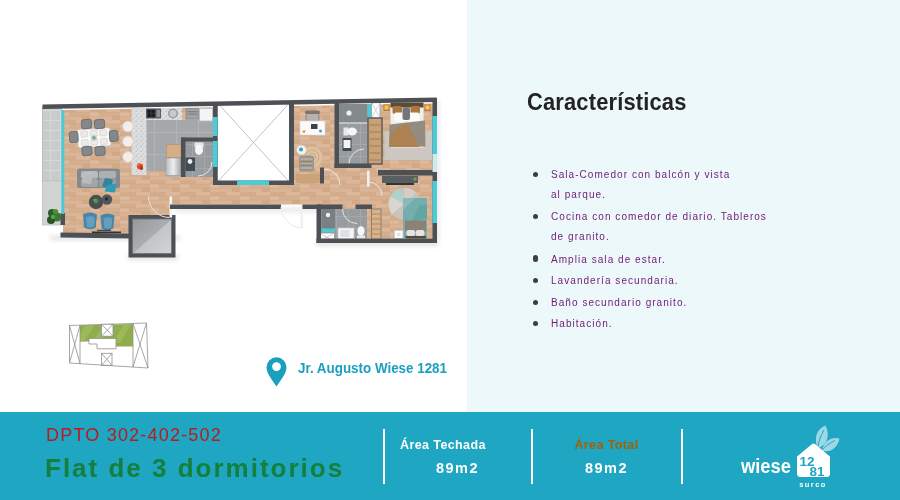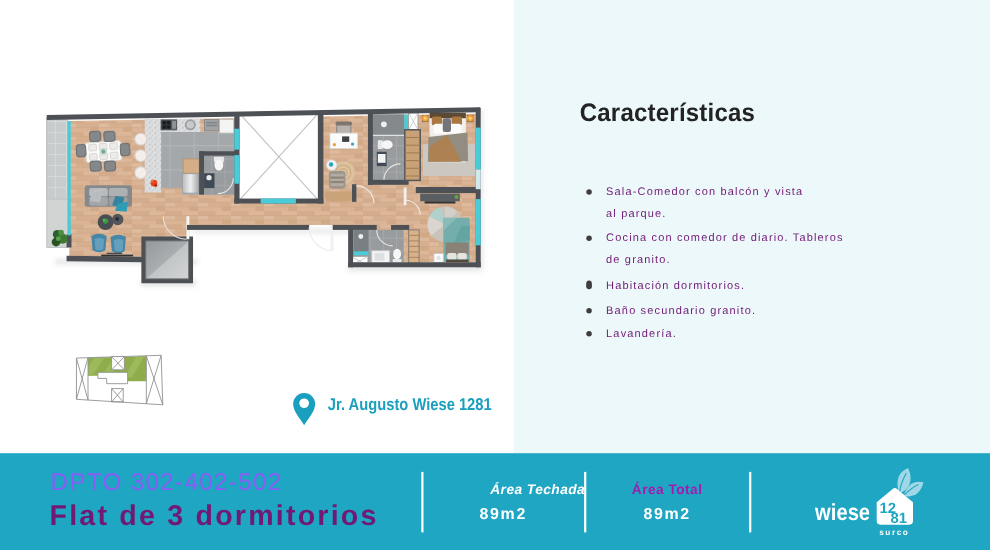--- a/index.html
+++ b/index.html
@@ -24,52 +24,53 @@
     </div>
   <div class="li">
       <b></b>
       <span>Cocina con comedor de diario. Tableros<br>de granito.</span>
     </div>
   <div class="li">
       <b></b>
     </div>
   <div class="li">
       <b></b>
-    </div>
-  <div class="li">
-      <b></b>
-      <span>Habitación dormitorios.</span>
+      <span>Amplia sala de estar.</span>
+    </div>
+  <div class="li">
+      <b></b>
+      <span>Lavandería secundaria.</span>
     </div>
   <div class="li">
       <b></b>
       <span>Baño secundario granito.</span>
     </div>
   <div class="li">
       <b></b>
-      <span>Lavandería.</span>
+      <span>Habitación.</span>
     </div>
 </div>
 
 <div class="abs" style="left:0;top:412px;width:900px;height:88px;background:#1fa6c2;"></div>
 
-<div class="abs" style="left:46px;top:425px;font-size:22px;color:#8b5cf6;letter-spacing:1.2px;">DPTO 302-402-502</div>
-
-<div class="abs" style="left:45px;top:453px;font-size:26px;font-weight:bold;color:#701a75;letter-spacing:2px;">Flat de 3 dormitorios</div>
+<div class="abs" style="left:46px;top:425px;font-size:18px;color:#b91c1c;letter-spacing:1.2px;">DPTO 302-402-502</div>
+
+<div class="abs" style="left:45px;top:453px;font-size:26px;font-weight:bold;color:#15803d;letter-spacing:2px;">Flat de 3 dormitorios</div>
 
 <div class="abs" style="left:383px;top:429px;width:2px;height:55px;background:#ffffff;"></div>
 
 <div class="abs" style="left:531px;top:429px;width:2px;height:55px;background:#ffffff;"></div>
 
 <div class="abs" style="left:681px;top:429px;width:2px;height:55px;background:#ffffff;"></div>
 
-<div class="abs" style="left:383px;top:438px;width:149px;text-align:right;font-size:12.5px;font-weight:bold;color:#ffffff;letter-spacing:.4px;font-style:italic;">Área Techada</div>
+<div class="abs" style="left:400px;top:438px;width:149px;text-align:left;font-size:12.5px;font-weight:bold;color:#ffffff;letter-spacing:.4px;">Área Techada</div>
 
 <div class="abs" style="left:383px;top:460px;width:149px;text-align:center;font-size:14.5px;font-weight:bold;color:#ffffff;letter-spacing:1.5px;">89m2</div>
 
-<div class="abs" style="left:532px;top:438px;width:149px;text-align:center;font-size:12.5px;font-weight:bold;color:#a21caf;letter-spacing:.4px;">Área Total</div>
+<div class="abs" style="left:532px;top:438px;width:149px;text-align:center;font-size:12.5px;font-weight:bold;color:#a16207;letter-spacing:.4px;">Área Total</div>
 
 <div class="abs" style="left:532px;top:460px;width:149px;text-align:center;font-size:14.5px;font-weight:bold;color:#ffffff;letter-spacing:1.5px;">89m2</div>
 
 <svg class="abs" style="left:0;top:0;" width="900" height="500" viewBox="0 0 900 500">
   <defs>
     <filter id="soft" x="-30%" y="-30%" width="160%" height="160%">
       <feGaussianBlur stdDeviation="2.2"></feGaussianBlur>
     </filter>
     <linearGradient id="liftg" x1="0" y1="0" x2="1" y2="1">
       <stop offset="0" stop-color="#95999b"></stop>

